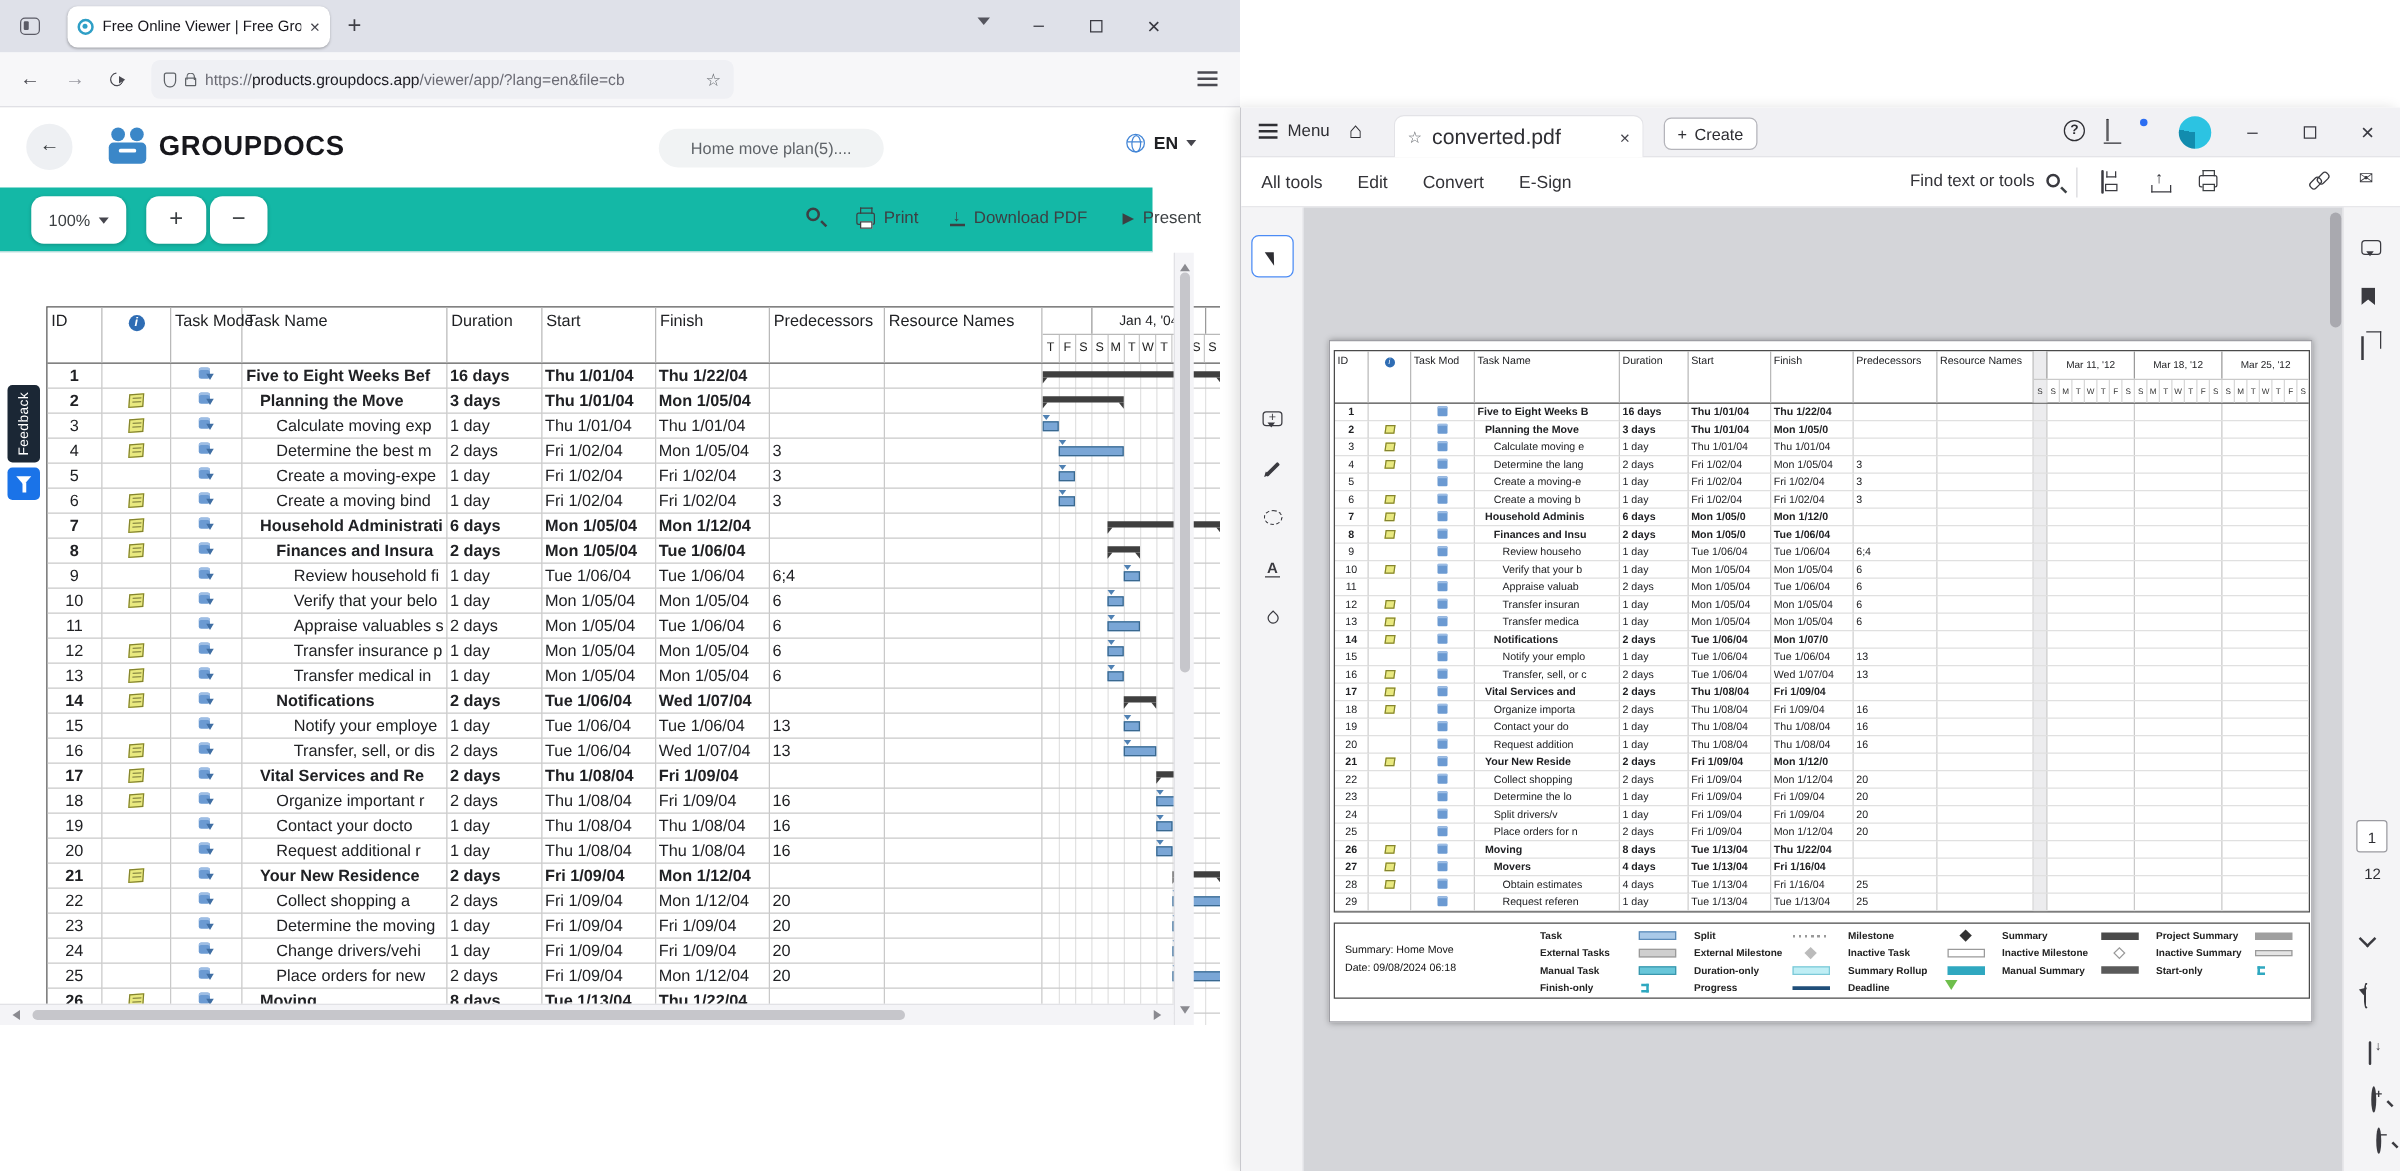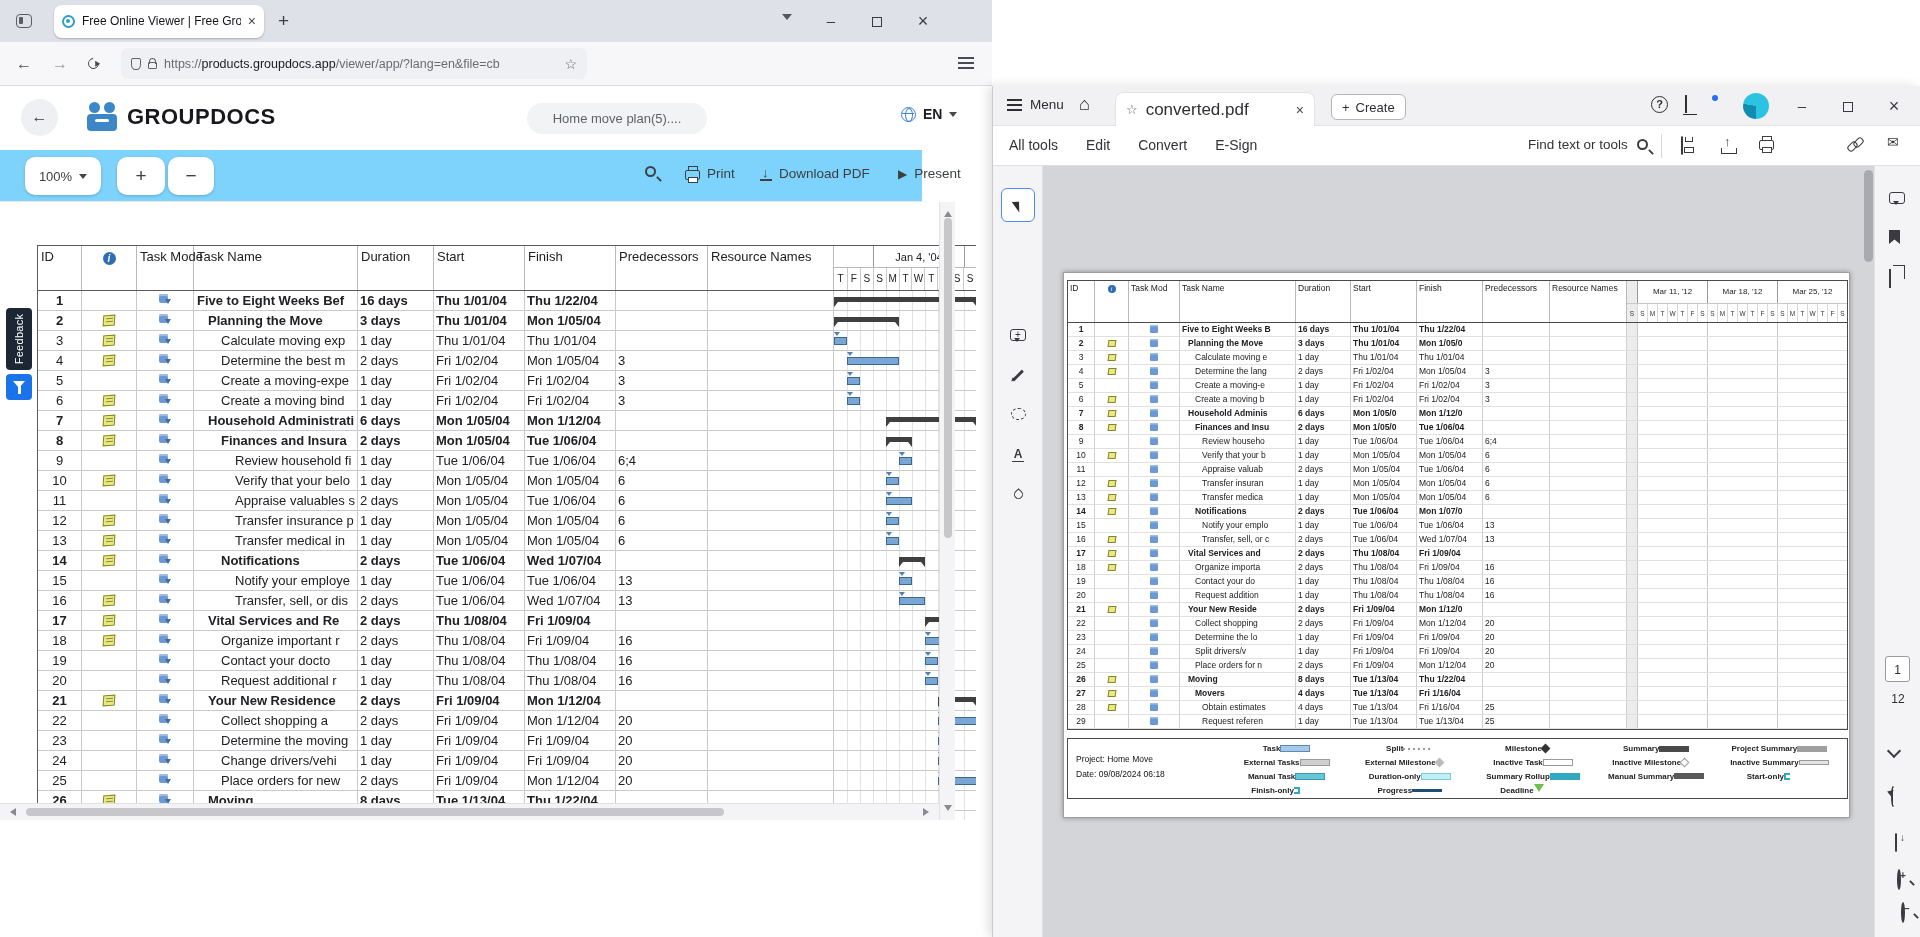--- a/index.html
+++ b/index.html
@@ -48,21 +48,21 @@
   .gd-logotext{font-size:22px;font-weight:700;letter-spacing:.5px;color:#17171c}
   .gd-file{position:absolute;left:527px;top:17px;width:180px;height:31px;background:#f1f3f4;border-radius:16px;text-align:center;line-height:31px;font-size:13px;color:#5f6368;white-space:nowrap;overflow:hidden;padding:0 12px}
   .gd-lang{position:absolute;left:901px;top:20px;display:flex;align-items:center;gap:7px}
   .globe{width:15px;height:15px;border:1.5px solid #4285d6;border-radius:50%;position:relative}
   .globe::before{content:'';position:absolute;left:0;top:5px;width:12px;height:1.5px;background:#4285d6}
   .globe::after{content:'';position:absolute;left:3px;top:0px;width:6px;height:12px;border:1.5px solid #4285d6;border-radius:50%}
   .gd-langlabel{font-size:14px;font-weight:700;color:#202124}
   .chevdn{width:0;height:0;border:4.5px solid transparent;border-top:5.5px solid #46464e;margin-top:4px}
 
   
-  .gd-toolbar{position:absolute;left:0;top:150px;width:922px;height:52px;background:#7dd3fc;border-bottom:1px solid #e7e8ec}
+  .gd-toolbar{position:absolute;left:0;top:150px;width:922px;height:52px;background:#14b8a6;border-bottom:1px solid #e7e8ec}
   .gbtn{position:absolute;top:7px;height:38px;background:#fff;border-radius:10px;box-shadow:0 1px 3px rgba(0,0,0,.2);display:flex;align-items:center;justify-content:center;gap:7px;font-size:13px;color:#3c4043}
   .gb-zoom{left:25px;width:76px}
   .gb-plus{left:117px;width:48px;font-size:19px}
   .gb-minus{left:168px;width:46px;font-size:19px}
   .gd-right{position:absolute;top:0;left:0;width:992px;height:52px}
   .gd-act{position:absolute;top:16px;display:flex;align-items:center;gap:7px;font-size:13.5px;color:#3c4043}
   .mag{width:11px;height:11px;border:2px solid #3c4043;border-radius:50%;position:relative;display:inline-block}
   .mag::after{content:'';position:absolute;left:9px;top:10px;width:6px;height:2px;background:#3c4043;transform:rotate(45deg)}
   .prn{width:15px;height:10px;border:1.5px solid #3c4043;border-radius:2px;position:relative;margin-top:3px;display:inline-block}
   .prn::before{content:'';position:absolute;left:2px;top:-5px;width:8px;height:4px;border:1.5px solid #3c4043;border-bottom:none}
@@ -222,21 +222,21 @@
   .pdf-ghead{position:relative;height:42px;overflow:hidden}
   .pwk{position:absolute;top:0;width:70px;height:22px;border-left:1px solid #9a9a9a;text-align:center;line-height:22px;font-size:8px;white-space:nowrap}
   .pdays{position:absolute;left:0;top:22px;width:220px;height:20px;display:flex;border-top:1px solid #c9c9c9}
   .pday{width:10px;height:20px;font-size:6.5px;text-align:center;line-height:19px;border-left:1px solid #d8d8d8;color:#333}
   .pday:first-child{border-left:none}
   .psliver{position:absolute;top:0;bottom:0;width:10px;background:#ececee}
   .pgline{position:absolute;top:0;bottom:0;width:1px;background:#c9c9c9}
   .pdf-legend{position:absolute;left:3px;top:465px;width:781px;height:61px;border:1px solid #4a4a4a}
   .leg-left{position:absolute;left:8px;top:13px;font-size:8.5px;color:#111;line-height:15px}
   .leg-grid{position:absolute;left:160px;top:3px;width:616px;height:55px;display:grid;grid-template-columns:repeat(5,1fr);grid-template-rows:repeat(4,1fr)}
-  .leg-item{display:flex;align-items:center;justify-content:center;padding:0 10px 0 4px;font-size:8px;font-weight:700;color:#222;white-space:nowrap;overflow:hidden}
+  .leg-item{display:flex;align-items:center;justify-content:space-between;padding:0 10px 0 4px;font-size:8px;font-weight:700;color:#222;white-space:nowrap;overflow:hidden}
   .sw{display:inline-block;width:30px;height:7px;flex:none}
   .sw-task{background:#a9c9e8;border:1px solid #5b8ab8}
   .sw-split{height:2px;background:repeating-linear-gradient(90deg,#999 0 2px,transparent 2px 5px)}
   .sw-milestone{width:7px;height:7px;background:#333;transform:rotate(45deg);margin-right:12px}
   .sw-summary{height:6px;background:#4a4a4a}
   .sw-projsum{height:6px;background:#9f9f9f}
   .sw-ext{background:#cfcfcf;border:1px solid #9a9a9a}
   .sw-extmile{width:7px;height:7px;background:#bbb;transform:rotate(45deg);margin-right:12px}
   .sw-inact{background:#fff;border:1px solid #9a9a9a}
   .sw-inactmile{width:7px;height:7px;background:#fff;border:1px solid #9a9a9a;transform:rotate(45deg);margin-right:12px}
@@ -1234,21 +1234,21 @@
     <div class="c p-st">Tue 1/13/04</div>
     <div class="c p-fin">Tue 1/13/04</div>
     <div class="c p-pred">25</div>
     <div class="c p-res"></div>
     <div class="c p-gantt"></div>
   </div>
             </div>
         </div>
         <div class="pdf-legend">
           <div class="leg-left">
-            <div>Project: Home Move</div>
+            <div>Summary: Home Move</div>
             <div>Date: 09/08/2024 06:18</div>
           </div>
           <div class="leg-grid" id="leg-grid">
               <div class="leg-item">
      <span>Task</span>
      <span class="sw sw-task"></span>
    </div>
               <div class="leg-item">
      <span>Split</span>
      <span class="sw sw-split"></span>

